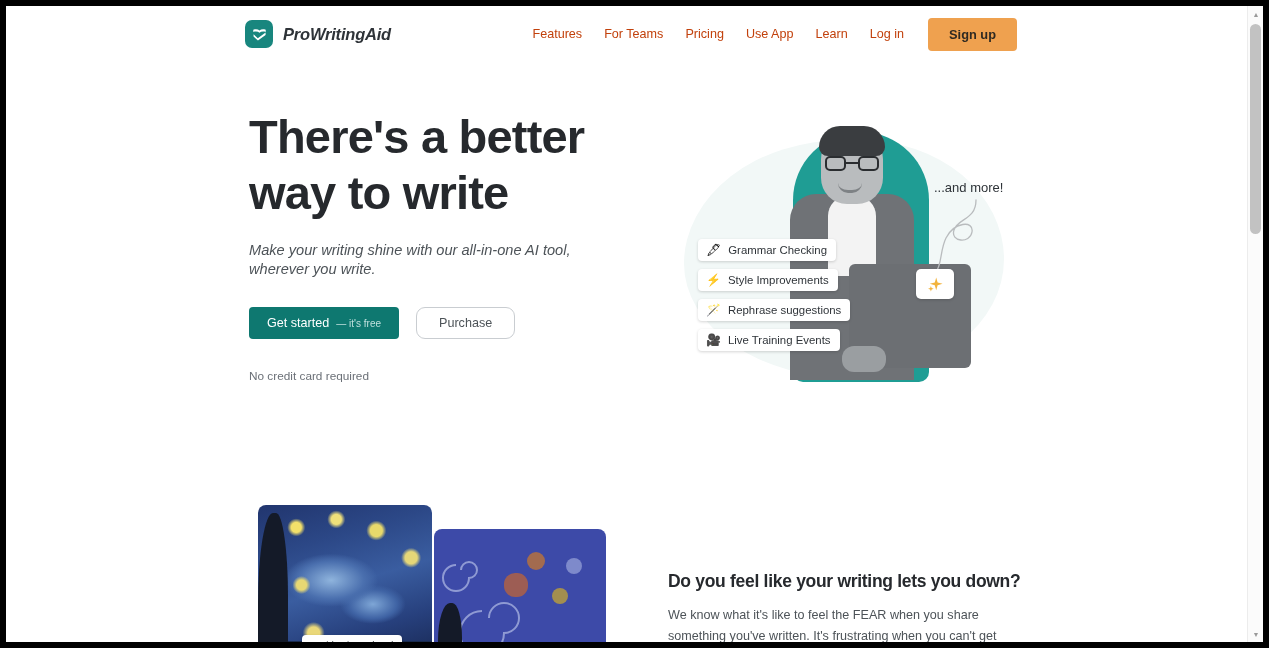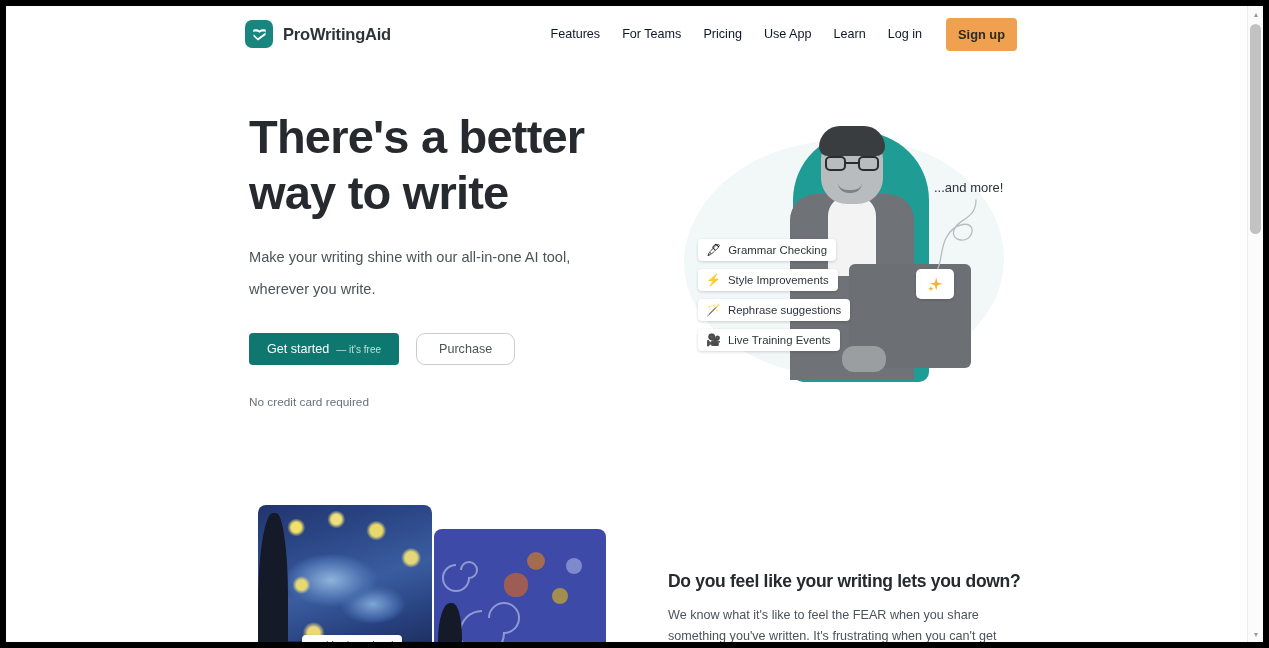--- a/index.html
+++ b/index.html
@@ -82,20 +82,21 @@
     height: 56px;
     display: flex;
     align-items: center;
     justify-content: space-between;
   }
   #brand {
     display: flex;
     align-items: center;
     gap: 10px;
     text-decoration: none;
+    font-style: italic;
   }
   #brand-mark {
     width: 28px; height: 28px;
     border-radius: 7px;
     background: #18867e;
     display: flex;
     align-items: center;
     justify-content: center;
     flex: none;
   }
@@ -106,34 +107,34 @@
     letter-spacing: -0.2px;
     white-space: nowrap;
   }
   #nav {
     display: flex;
     align-items: center;
     gap: 0;
   }
   .nav-link {
     font-size: 12.6px;
-    color: #0f172a;
+    color: #c2410c;
     text-decoration: none;
     padding: 8px 11px;
     white-space: nowrap;
   }
   #signup-btn {
     margin-left: 13px;
     background: #efa14f;
     color: #2f2a22;
     font-size: 12.8px;
     font-weight: bold;
     border: none;
     border-radius: 4px;
-    padding: 9px 12px;
+    padding: 9px 21px;
     cursor: pointer;
     font-family: inherit;
     white-space: nowrap;
   }
 
   
   #hero-copy {
     position: absolute;
     left: 243px;
     top: 103px;
@@ -142,23 +143,24 @@
   #hero-title {
     font-size: 47px;
     line-height: 56px;
     font-weight: bold;
     color: #26292d;
     letter-spacing: -0.8px;
   }
   #hero-sub {
     margin-top: 20px;
     font-size: 14.6px;
-    line-height: 32px;
+    line-height: 19px;
     color: #4d5358;
     width: 330px;
+    font-style: italic;
   }
   #hero-cta {
     margin-top: 28px;
     display: flex;
     align-items: center;
     gap: 17px;
   }
   #get-started-btn {
     background: #0e7870;
     border: none;

